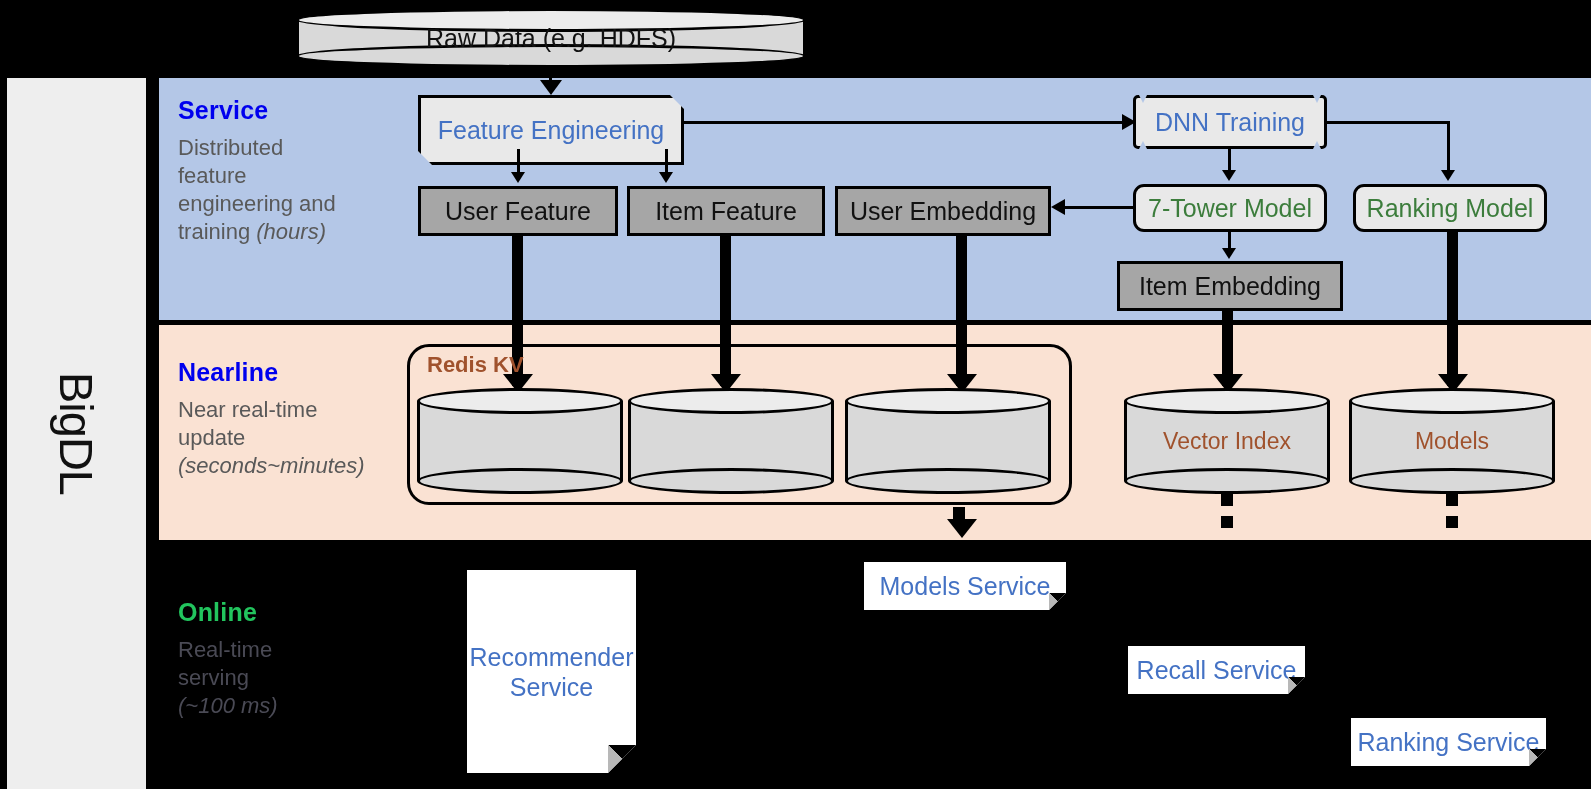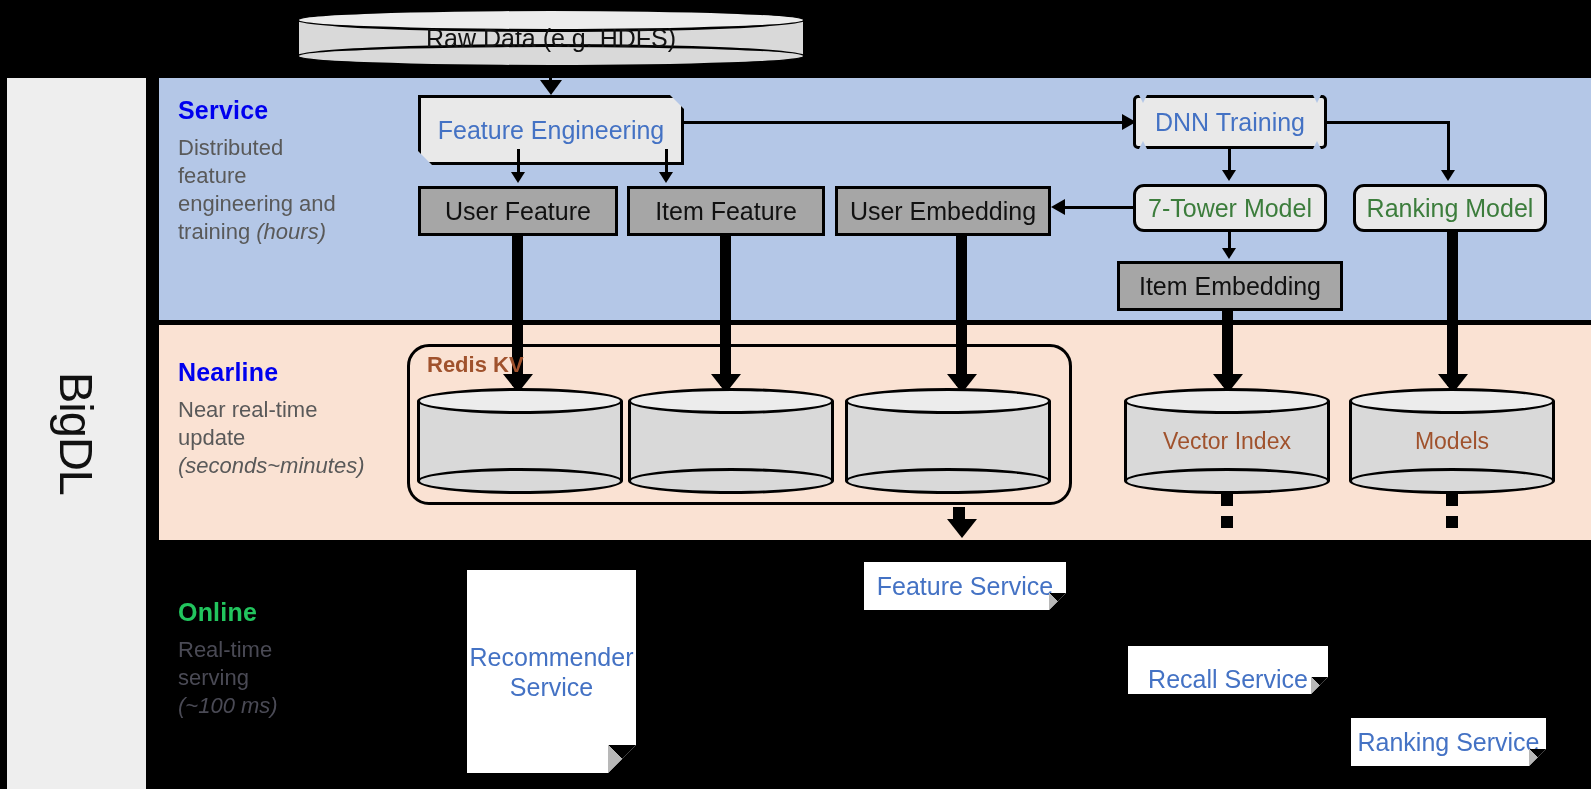--- a/index.html
+++ b/index.html
@@ -103,21 +103,21 @@
     background:#fff;font-size:25px;color:#4472c4;display:flex;align-items:center;
     justify-content:center;text-align:center;line-height:1.2;
     clip-path:polygon(0 0,100% 0,100% calc(100% - 17px),calc(100% - 17px) 100%,0 100%);
   }
   .doc .fold{position:absolute;right:0;bottom:0;width:17px;height:17px;
     background:linear-gradient(225deg,#000 0 49%,#b8b8b8 50% 100%);}
   #recommender-service{left:467px;top:570px;width:169px;height:203px;
     clip-path:polygon(0 0,100% 0,100% calc(100% - 28px),calc(100% - 28px) 100%,0 100%);}
   #recommender-service .fold{width:28px;height:28px;}
   #feature-service{left:864px;top:562px;width:202px;height:48px;}
-  #recall-service{left:1128px;top:646px;width:200px;height:48px;align-items:flex-end;}
+  #recall-service{left:1128px;top:646px;width:177px;height:48px;}
   #ranking-service{left:1351px;top:718px;width:195px;height:48px;}
 
   
   .ln{background:#000;position:absolute;}
   .thin-v{width:3px;}
   .thin-h{height:3px;}
   .thick-v{width:11px;}
   .arrow-d{width:0;height:0;border-left:11px solid transparent;
     border-right:11px solid transparent;border-top:15px solid #000;position:absolute;}
   .arrow-d.big{border-left-width:15px;border-right-width:15px;border-top-width:19px;}
@@ -285,21 +285,21 @@
   <div class="abs dot" style="left:1221px;top:516px;"></div>
 
   <div class="abs dot" style="left:1446px;top:494px;"></div>
   <div class="abs dot" style="left:1446px;top:516px;"></div>
 
   <div class="abs doc" id="recommender-service">
     <span>Recommender Service</span>
     <span class="fold"></span>
   </div>
   <div class="abs doc" id="feature-service">
-    <span>Feature Service</span>
+    <span>Models Service</span>
     <span class="fold"></span>
   </div>
   <div class="abs doc" id="recall-service">
     <span>Recall Service</span>
     <span class="fold"></span>
   </div>
   <div class="abs doc" id="ranking-service">
     <span>Ranking Service</span>
     <span class="fold"></span>
   </div>

